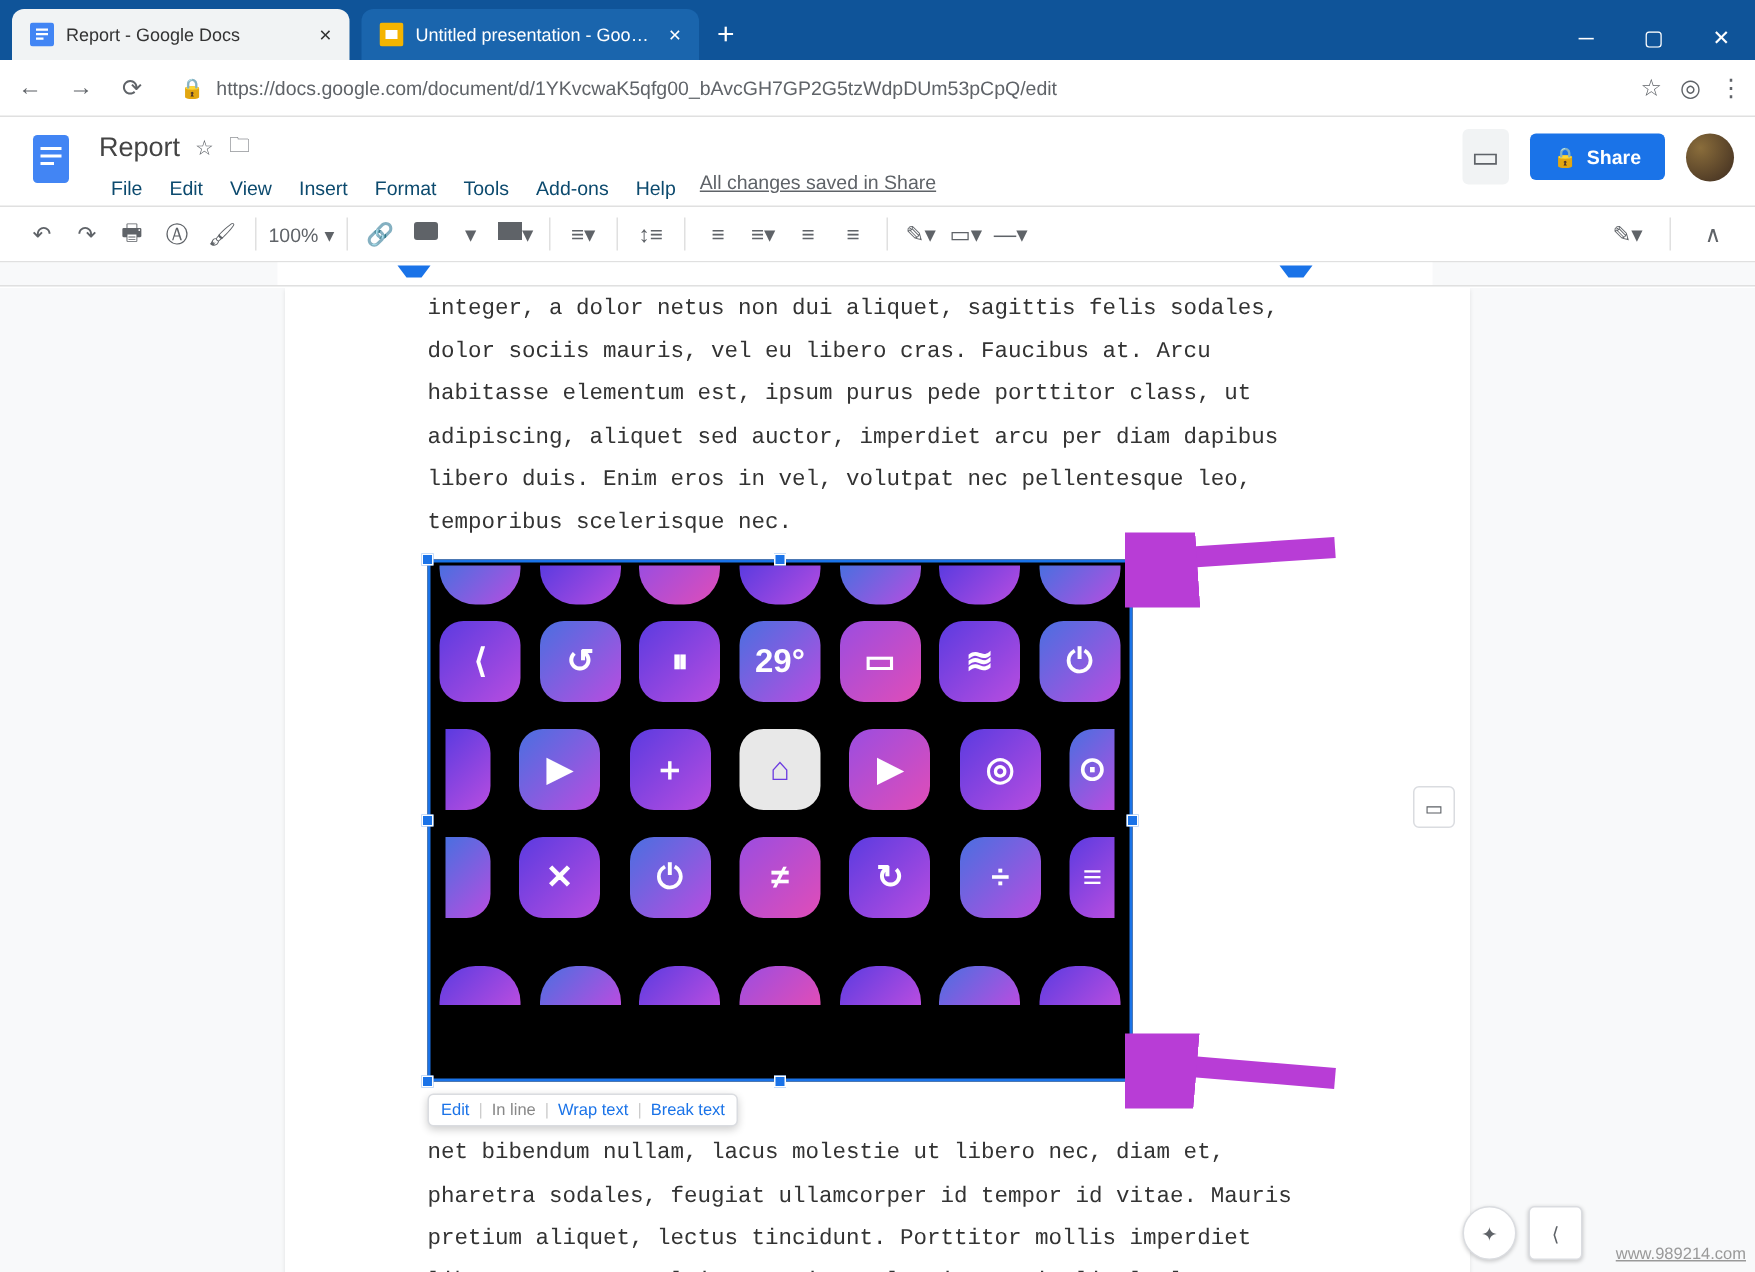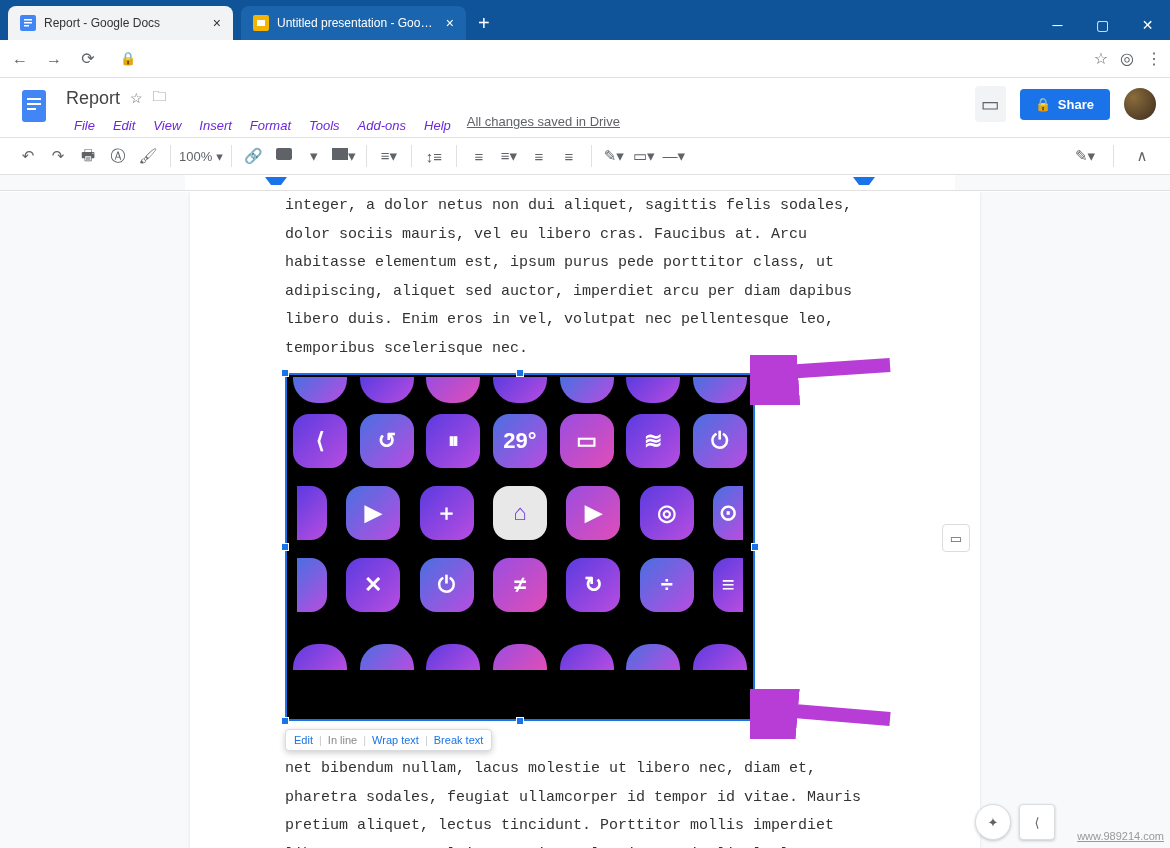--- a/index.html
+++ b/index.html
@@ -23,21 +23,21 @@
   .browser-extras { display: flex; gap: 12px; color: #5f6368; font-size: 16px; }
 
   
   .docs-header { background: #fff; padding: 8px 14px 0; display: flex; align-items: flex-start; gap: 12px; }
   .docs-logo { width: 40px; height: 40px; display: flex; align-items: center; justify-content: center; }
   .docs-title-area { flex: 1; }
   .docs-title-row { display: flex; align-items: center; gap: 10px; }
   .docs-title { font-size: 18px; color: #444; }
   .star-icon, .folder-icon { color: #5f6368; font-size: 14px; }
   .menu-bar { display: flex; gap: 2px; margin-top: 4px; }
-  .menu-item { padding: 4px 8px; font-size: 13px; color: #6d28d9; cursor: pointer; font-style: italic; }
+  .menu-item { padding: 4px 8px; font-size: 13px; color: #0c4a6e; cursor: pointer; }
   .changes-link { color: #5f6368; text-decoration: underline; font-size: 13px; margin-left: 6px; }
   .header-right { display: flex; align-items: center; gap: 14px; }
   .share-btn { background: #1a73e8; color: #fff; border: none; padding: 8px 16px; border-radius: 4px; font-size: 13px; font-weight: bold; display: flex; align-items: center; gap: 6px; }
   .avatar { width: 32px; height: 32px; border-radius: 50%; background: radial-gradient(circle at 30% 30%, #8a6d3b, #3d2b1f); }
 
   
   .toolbar { height: 38px; background: #fff; border-top: 1px solid #e0e0e0; border-bottom: 1px solid #e0e0e0; display: flex; align-items: center; padding: 0 14px; gap: 2px; }
   .tool-btn { width: 28px; height: 28px; display: flex; align-items: center; justify-content: center; color: #5f6368; font-size: 15px; }
   .tool-sep { width: 1px; height: 22px; background: #e0e0e0; margin: 0 6px; }
   .zoom-box { display: flex; align-items: flex-start; gap: 4px; color: #5f6368; font-size: 13px; }
@@ -119,20 +119,21 @@
     <div class="win-btn">✕</div>
   </div>
 </div>
 
 <div class="browser-bar">
   <div class="nav-btn">←</div>
   <div class="nav-btn">→</div>
   <div class="nav-btn">⟳</div>
   <div class="url-bar">
     <span>🔒</span>
+    <span class="url-text">https://docs.google.com/document/d/1YKvcwaK5qfg00_bAvcGH7GP2G5tzWdpDUm53pCpQ/edit</span>
   </div>
   <div class="browser-extras">
     <span>☆</span>
     <span>◎</span>
     <span>⋮</span>
   </div>
 </div>
 
 <div class="docs-header">
   <div class="docs-logo">
@@ -151,21 +152,21 @@
     </div>
     <div class="menu-bar">
       <span class="menu-item">File</span>
       <span class="menu-item">Edit</span>
       <span class="menu-item">View</span>
       <span class="menu-item">Insert</span>
       <span class="menu-item">Format</span>
       <span class="menu-item">Tools</span>
       <span class="menu-item">Add-ons</span>
       <span class="menu-item">Help</span>
-      <span class="changes-link">All changes saved in Drive</span>
+      <span class="changes-link">All changes saved in Share</span>
     </div>
   </div>
   <div class="header-right">
     <span style="color:#5f6368;font-size:20px;background:#f1f3f4;padding:6px;border-radius:4px;">▭</span>
     <button class="share-btn">
       <span>🔒</span>
       <span>Share</span>
     </button>
     <div class="avatar"></div>
   </div>

